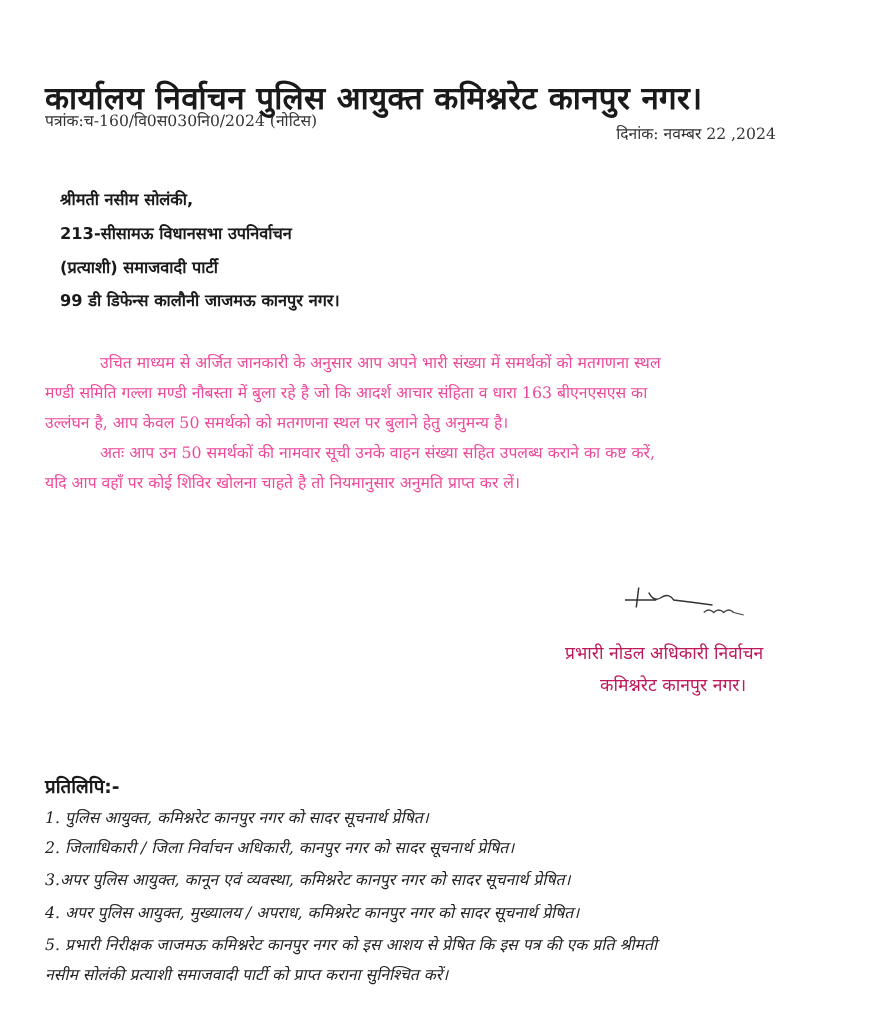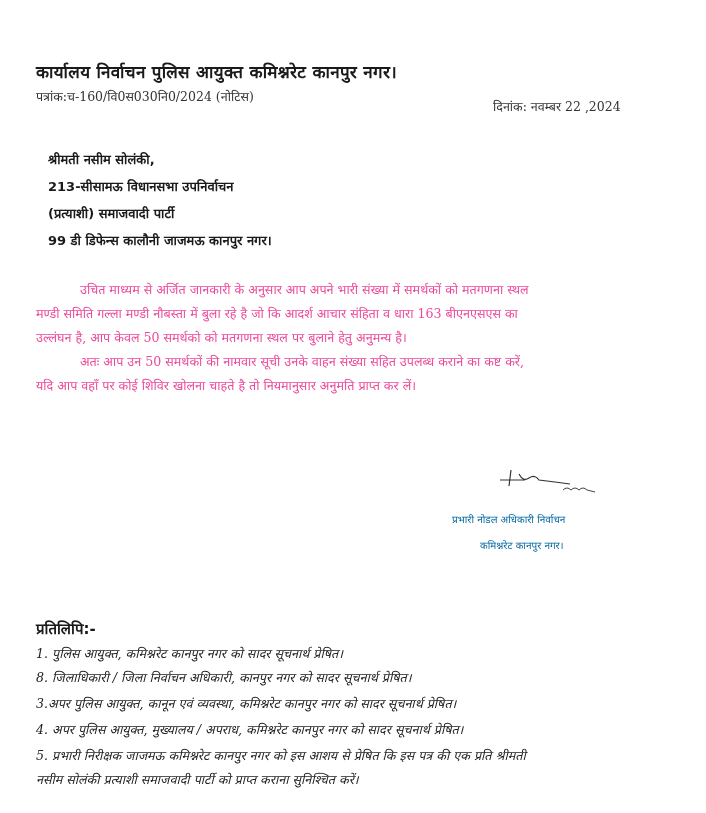--- a/index.html
+++ b/index.html
@@ -1,24 +1,24 @@
 <!DOCTYPE html>
 <html><head>
 <meta charset="utf-8">
 <style>
   html, body { margin:0; padding:0; }
   body { width:706px; height:813px; background:#ffffff; position:relative; overflow:hidden;
          font-family:"DejaVu Serif", serif; color:#1a1a1a; }
   .abs { position:absolute; white-space:nowrap; }
-  .title { left:36px; top:60px; font-size:17px; font-weight:bold; font-family:"DejaVu Sans", sans-serif; letter-spacing:0.3px; }
+  .title { left:36px; top:60px; font-size:25px; font-weight:bold; font-family:"DejaVu Sans", sans-serif; letter-spacing:0.3px; }
   .ref { left:36px; top:88px; font-size:12.5px; color:#333; }
   .date { left:493px; top:98px; font-size:12.5px; color:#333; }
   .addr { left:48px; font-size:13px; font-weight:bold; font-family:"DejaVu Sans", sans-serif; }
   .body { left:36px; font-size:12.6px; color:#ec4899; }
-  .sig-line { left:480px; font-size:10px; color:#0369a1; }
+  .sig-line { left:480px; font-size:14px; color:#be185d; }
   .cc { left:36px; font-size:12.6px; color:#222;font-style:italic; }
   .cc-head { left:36px; top:618px; font-size:15px; font-weight:bold; font-family:"DejaVu Sans", sans-serif; }
 </style>
 </head>
 <body>
 
 <div>
   <div class="abs title">कार्यालय निर्वाचन पुलिस आयुक्त कमिश्नरेट कानपुर नगर।</div>
   <div class="abs ref">पत्रांक:च-160/वि0स030नि0/2024 (नोटिस)</div>
   <div class="abs date">दिनांक: नवम्बर 22 ,2024</div>
@@ -37,18 +37,18 @@
   <svg class="abs" style="left:495px; top:462px" width="120" height="40">
     <path d="M5 18 L30 18 M16 8 L14 24 M24 12 Q28 20 34 16 Q40 12 44 18 L60 20 L75 22" stroke="#333" stroke-width="1.2" fill="none"></path>
     <path d="M68 28 Q72 24 76 28 Q80 24 84 28 Q88 24 92 28 L100 30" stroke="#444" stroke-width="1" fill="none"></path>
   </svg>
 
   <div class="abs sig-line" style="top:512px; left:452px">प्रभारी नोडल अधिकारी निर्वाचन</div>
   <div class="abs sig-line" style="top:538px">कमिश्नरेट कानपुर नगर।</div>
 
   <div class="abs cc-head">प्रतिलिपि:-</div>
   <div class="abs cc" style="top:645px">1. पुलिस आयुक्त, कमिश्नरेट कानपुर नगर को सादर सूचनार्थ प्रेषित।</div>
-  <div class="abs cc" style="top:669px">8. जिलाधिकारी / जिला निर्वाचन अधिकारी, कानपुर नगर को सादर सूचनार्थ प्रेषित।</div>
+  <div class="abs cc" style="top:669px">2. जिलाधिकारी / जिला निर्वाचन अधिकारी, कानपुर नगर को सादर सूचनार्थ प्रेषित।</div>
   <div class="abs cc" style="top:695px">3.अपर पुलिस आयुक्त, कानून एवं व्यवस्था, कमिश्नरेट कानपुर नगर को सादर सूचनार्थ प्रेषित।</div>
   <div class="abs cc" style="top:721px">4. अपर पुलिस आयुक्त, मुख्यालय / अपराध, कमिश्नरेट कानपुर नगर को सादर सूचनार्थ प्रेषित।</div>
   <div class="abs cc" style="top:747px">5. प्रभारी निरीक्षक जाजमऊ कमिश्नरेट कानपुर नगर को इस आशय से प्रेषित कि इस पत्र की एक प्रति श्रीमती</div>
   <div class="abs cc" style="top:771px">नसीम सोलंकी प्रत्याशी समाजवादी पार्टी को प्राप्त कराना सुनिश्चित करें।</div>
 </div>
 
 </body></html>

